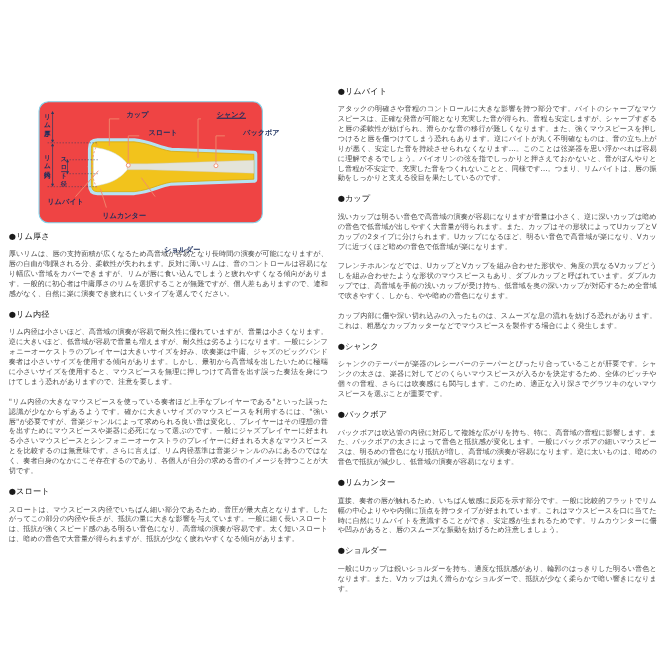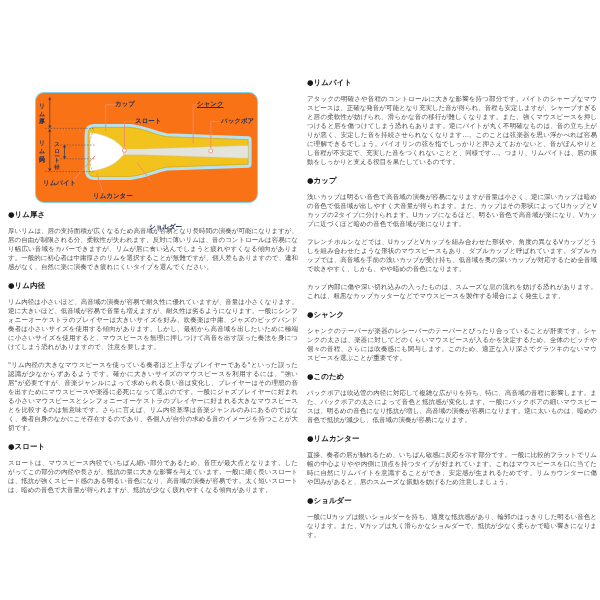--- a/index.html
+++ b/index.html
@@ -3,33 +3,33 @@
 <meta charset="utf-8">
 <style>
   html,body{margin:0;padding:0;background:#fff;}
   body{font-family:"DejaVu Sans","Liberation Sans",sans-serif;color:#444;}
   .page{width:600px;height:600px;overflow:hidden;display:flex;background:#fff;}
   .col{width:290px;}
   .col-left{margin-left:8px;}
   .col-right{margin-left:9px;padding-top:78px;}
 
   
-  .panel{position:relative;width:223px;height:111px;margin:92px 0 0 27px;
-         background:#f97316;border:1.5px solid #82d2ea;border-radius:9px;box-sizing:border-box;}
+  .panel{position:relative;width:204px;height:111px;margin:92px 0 0 27px;
+         background:#ef4444;border:1.5px solid #82d2ea;border-radius:9px;box-sizing:border-box;}
   .panel svg{position:absolute;left:0;top:0;width:100%;height:100%;}
   .dlabel{position:absolute;font-size:6.5px;font-weight:bold;color:#1c2f5e;white-space:nowrap;line-height:1;}
   .vlabel{position:absolute;writing-mode:vertical-rl;text-orientation:upright;
           font-size:6px;font-weight:bold;color:#1c2f5e;letter-spacing:0.5px;line-height:1;}
   .vlabel.small{font-size:5.5px;}
 
   
   .section{}
   .section.first{margin-top:7px;}
   .col-right .section:first-child{margin-top:0;}
-  .sec-title{font-size:7.5px;font-weight:bold;color:#1a1a1a;margin:0 0 8px 0;line-height:1.2;}
+  .sec-title{font-size:7.5px;font-weight:normal;color:#1a1a1a;margin:0 0 8px 0;line-height:1.2;}
   .sec-para{font-size:6.5px;line-height:9px;color:#4a4a4a;margin:0 0 9px 0;text-align:justify;}
 </style>
 </head>
 <body>
 
 <div class="page">
 
   <div class="col col-left">
 
     <div class="panel">
@@ -116,21 +116,21 @@
       <p class="sec-para">フレンチホルンなどでは、UカップとVカップを組み合わせた形状や、角度の異なるVカップどうしを組み合わせたような形状のマウスピースもあり、ダブルカップと呼ばれています。ダブルカップでは、高音域を手前の浅いカップが受け持ち、低音域を奥の深いカップが対応するため全音域で吹きやすく、しかも、やや暗めの音色になります。</p>
       <p class="sec-para">カップ内部に傷や深い切れ込みの入ったものは、スムーズな息の流れを妨げる恐れがあります。これは、粗悪なカップカッターなどでマウスピースを製作する場合によく発生します。</p>
     </div>
 
     <div class="section">
       <h3 class="sec-title">●シャンク</h3>
       <p class="sec-para">シャンクのテーパーが楽器のレシーバーのテーパーとぴったり合っていることが肝要です。シャンクの太さは、楽器に対してどのくらいマウスピースが入るかを決定するため、全体のピッチや個々の音程、さらには吹奏感にも関与します。このため、適正な入り深さでグラツキのないマウスピースを選ぶことが重要です。</p>
     </div>
 
     <div class="section">
-      <h3 class="sec-title">●このため</h3>
+      <h3 class="sec-title">●バックボア</h3>
       <p class="sec-para">バックボアは吹込管の内径に対応して複雑な広がりを持ち、特に、高音域の音程に影響します。また、バックボアの太さによって音色と抵抗感が変化します。一般にバックボアの細いマウスピースは、明るめの音色になり抵抗が増し、高音域の演奏が容易になります。逆に太いものは、暗めの音色で抵抗が減少し、低音域の演奏が容易になります。</p>
     </div>
 
     <div class="section">
       <h3 class="sec-title">●リムカンター</h3>
       <p class="sec-para">直接、奏者の唇が触れるため、いちばん敏感に反応を示す部分です。一般に比較的フラットでリム幅の中心よりやや内側に頂点を持つタイプが好まれています。これはマウスピースを口に当てた時に自然にリムバイトを意識することができ、安定感が生まれるためです。リムカウンターに傷や凹みがあると、唇のスムーズな振動を妨げるため注意しましょう。</p>
     </div>
 
     <div class="section">
       <h3 class="sec-title">●ショルダー</h3>

